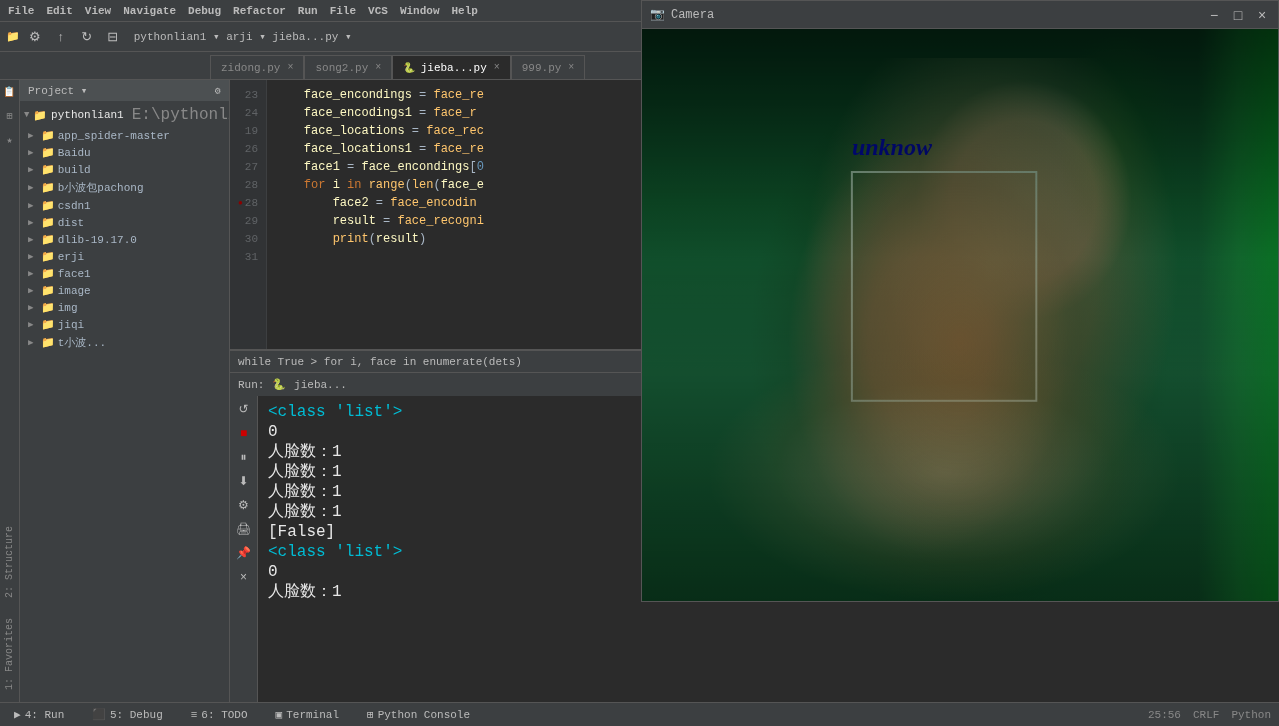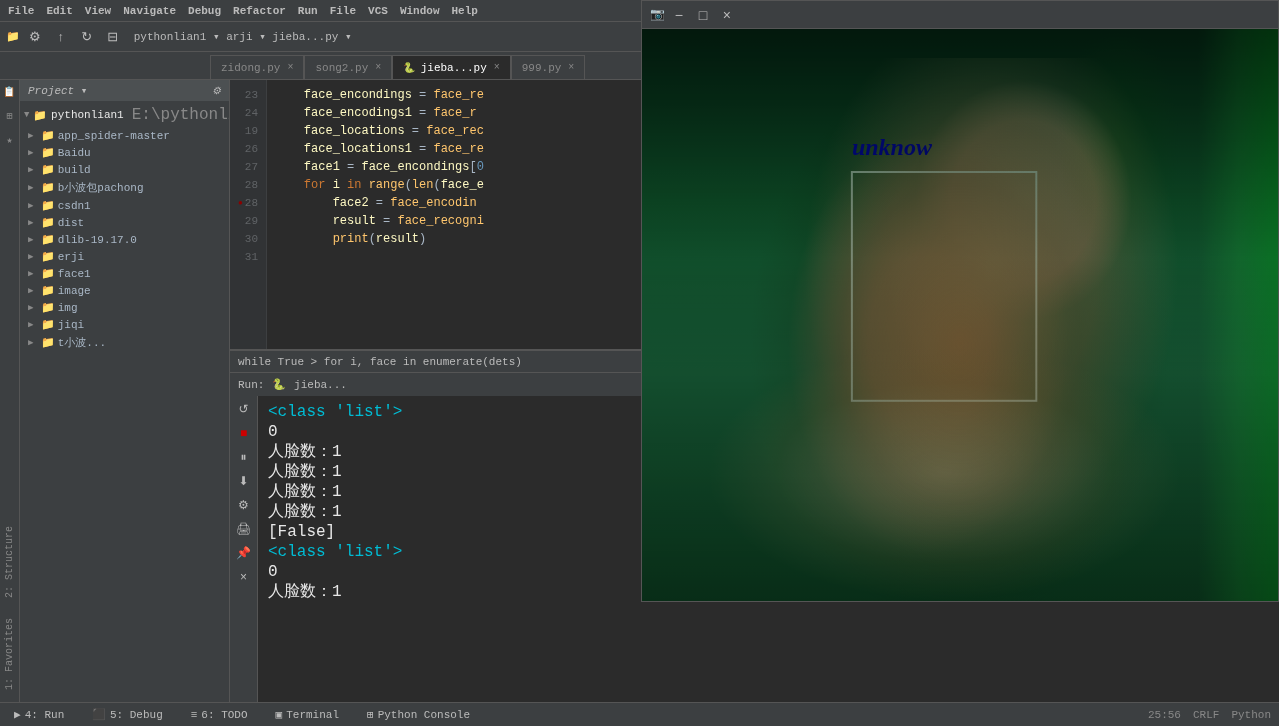--- a/index.html
+++ b/index.html
@@ -116,21 +116,20 @@
     }
     .sidebar-header {
       background: #4c5052;
       padding: 4px 8px;
       font-size: 11px;
       color: #bbbbbb;
       display: flex;
       align-items: flex-end;
       gap: 4px;
       flex-shrink: 0;
-      font-style: italic;
     }
     .sidebar-tree {
       flex: 1;
       overflow-y: auto;
       padding: 2px 0;
     }
     .tree-item {
       padding: 2px 4px 2px 8px;
       font-size: 11px;
       color: #a9b7c6;
@@ -649,20 +648,21 @@
   <div class="status-right">
     <span>25:56</span>
     <span>CRLF</span>
     <span>Python</span>
   </div>
 </div>
 
 <div class="camera-window" style="position:fixed;right:0;top:0;width:638px;height:602px;">
   <div class="camera-titlebar">
     <span class="camera-icon">📷</span>
+    <span class="camera-title">Camera</span>
     <div class="win-controls">
       <button class="win-btn">−</button>
       <button class="win-btn">□</button>
       <button class="win-btn">×</button>
     </div>
   </div>
   <div class="camera-body">
 
     <div class="cam-bg"></div>
     <div class="cam-green-bar-right"></div>

